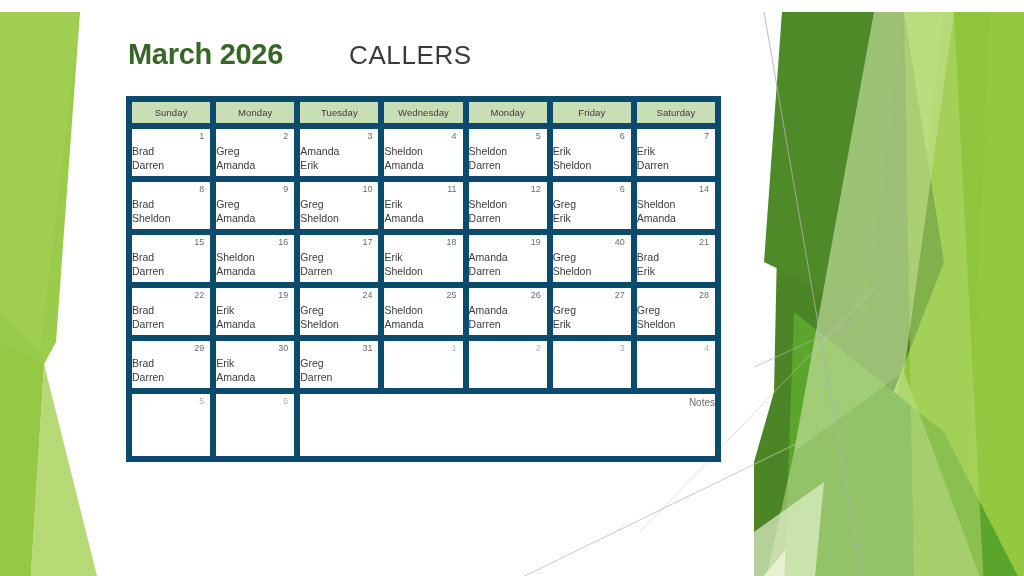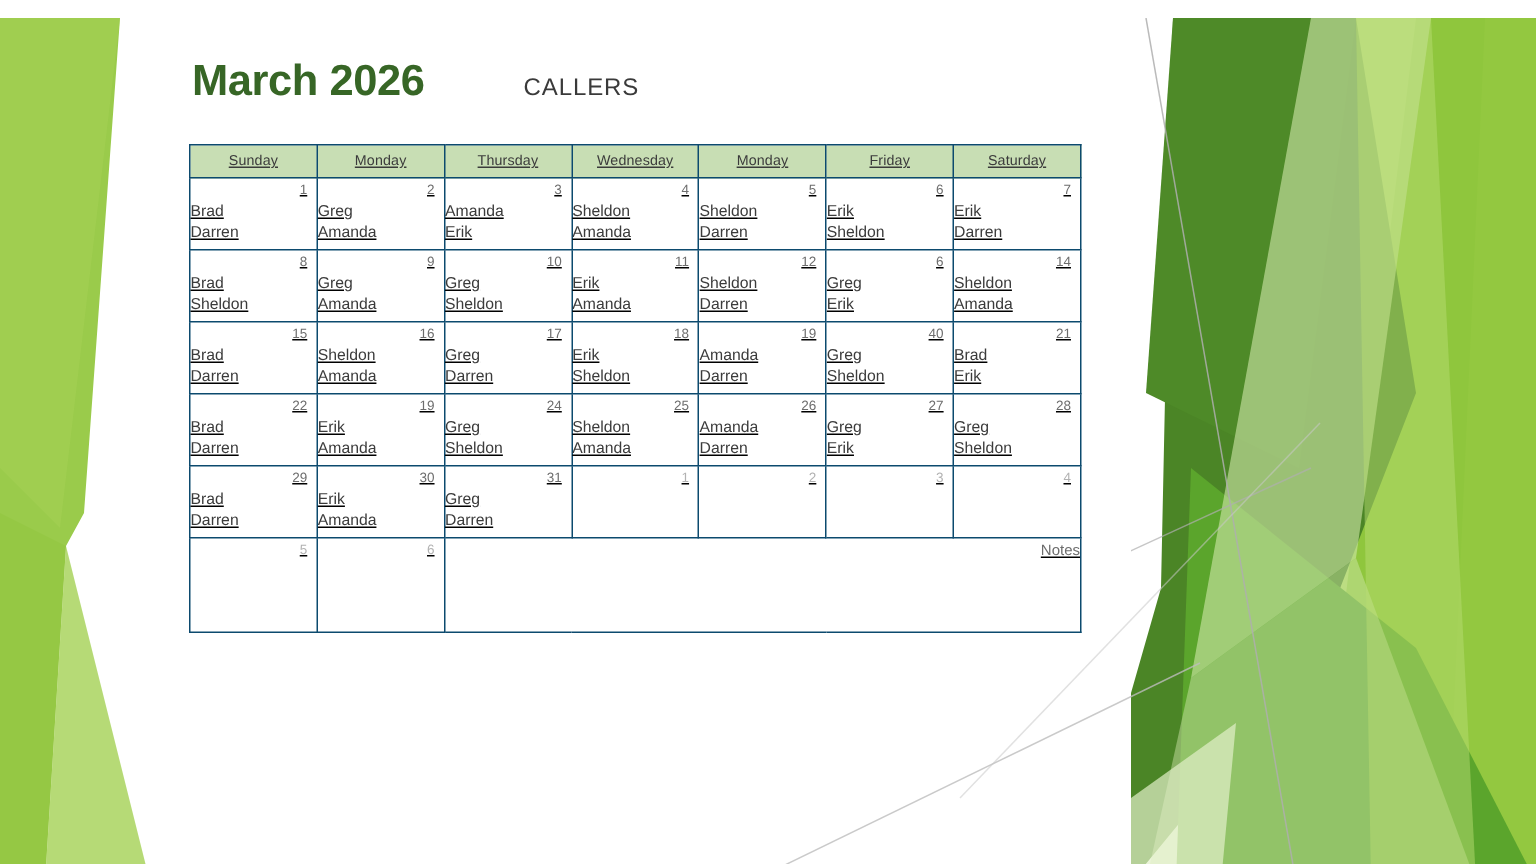--- a/index.html
+++ b/index.html
@@ -43,41 +43,40 @@
     gap: 66px;
   }
   #month-title {
     font-size: 29px;
     font-weight: bold;
     color: #376626;
     letter-spacing: -0.3px;
     white-space: nowrap;
   }
   #subject-title {
-    font-size: 16px;
+    font-size: 26px;
     font-weight: normal;
     color: #3a3a3a;
     letter-spacing: 0.6px;
     white-space: nowrap;
   }
 
   
   #calendar {
     position: absolute;
     left: 126px;
     top: 84px;
     width: 595px;
     border-collapse: collapse;
     table-layout: fixed;
   }
   #calendar th, #calendar td {
-    border: 1px solid #0c4a6e;
+    border: 6px solid #0c4a6e;
     padding: 0;
     vertical-align: top;
-    text-decoration: underline;
   }
   #calendar th {
     background: #c8deb4;
     height: 21px;
     font-size: 9.5px;
     font-weight: normal;
     color: #3b3b3b;
     text-align: center;
     vertical-align: middle;
     letter-spacing: 0.1px;
@@ -163,21 +162,21 @@
   <div id="title-block">
     <div id="month-title">March 2026</div>
     <div id="subject-title">CALLERS</div>
   </div>
 
   <table id="calendar">
     <thead>
       <tr id="hdr-row">
           <th>Sunday</th>
           <th>Monday</th>
-          <th>Thursday</th>
+          <th>Tuesday</th>
           <th>Wednesday</th>
           <th>Monday</th>
           <th>Friday</th>
           <th>Saturday</th>
         </tr>
     </thead>
     <tbody id="cal-body">
         <tr>
           <td class="daycell">
             <span class="daynum">1</span>

